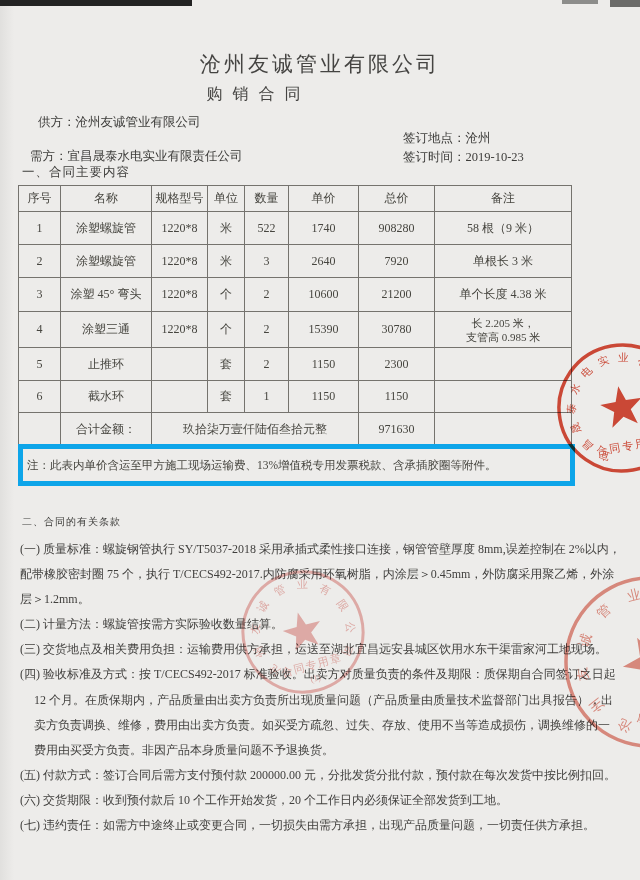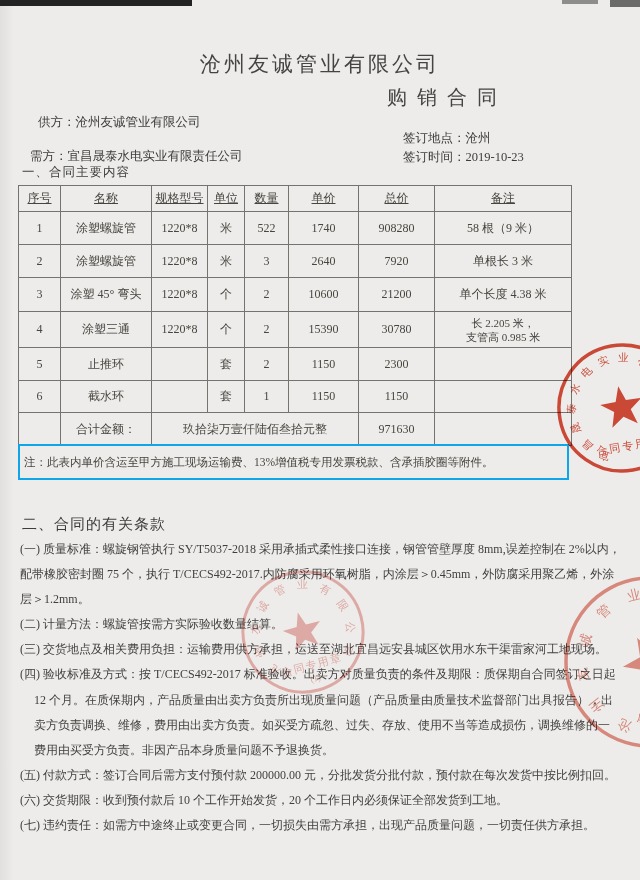--- a/index.html
+++ b/index.html
@@ -10,54 +10,54 @@
     color:#3d3c3a;
   }
   .abs{position:absolute;}
   .edge-shade{left:0;top:0;width:14px;height:880px;
     background:linear-gradient(to right,rgba(60,60,58,.07),rgba(60,60,58,0));}
   .artifact1{left:0;top:0;width:192px;height:6px;background:#232323;}
   .artifact2{left:562px;top:0;width:36px;height:4px;background:#8d8d8b;}
   .artifact3{left:610px;top:0;width:30px;height:7px;background:#6b6b69;}
   .doc-title{left:0;top:50px;width:640px;text-align:center;
     font-size:21px;letter-spacing:3px;color:#454442;}
-  .doc-subtitle{left:0;top:84px;width:507px;text-align:right;
-    font-size:20px;letter-spacing:10px;text-indent:10px;color:#454442;}
+  .doc-subtitle{left:0;top:84px;width:507px;text-align:center;
+    font-size:16px;letter-spacing:10px;text-indent:10px;color:#454442;}
   .line{font-size:12.5px;white-space:nowrap;}
   .meta-left1{left:38px;top:114px;}
   .meta-right1{left:403px;top:110px;}
   .meta-right2{left:403px;top:130px;}
   .meta-left2{left:30px;top:148px;}
   .meta-right3{left:403px;top:149px;}
   .sec1{left:22px;top:164px;font-size:12.5px;letter-spacing:1px;}
   table.items{
     position:absolute;left:18px;top:185px;width:553px;
     border-collapse:collapse;table-layout:fixed;
     font-size:12px;color:#46453f;
   }
   table.items td,table.items th{
     border:1px solid #75736e;text-align:center;vertical-align:middle;
     font-weight:normal;padding:0 2px;overflow:hidden;
   }
-  tr.h-head{height:26px;text-decoration:underline;}
+  tr.h-head{height:26px;}
   tr.h-r1,tr.h-r2{height:33px;}
   tr.h-r3{height:34px;}
   tr.h-r4{height:36px;}
   tr.h-r5{height:33px;}
   tr.h-r6{height:32px;}
   tr.h-tot{height:33px;}
   .remark2line{font-size:11px;line-height:14px;}
   .note-box{
     left:18px;top:444px;width:543px;height:32px;
-    border:2px solid #0ea5e9;font-size:11.5px;
+    border:5px solid #0ea5e9;font-size:11.5px;
     display:flex;align-items:center;padding-left:4px;white-space:nowrap;
     color:#46453f;
   }
   .attach{left:22px;top:488px;font-size:12px;white-space:nowrap;}
-  .sec2{left:22px;top:515px;font-size:15px;letter-spacing:1px;}
+  .sec2{left:22px;top:515px;font-size:10px;letter-spacing:1px;}
   .clauses{left:20px;top:537px;width:612px;font-size:12px;color:#403f3d;}
   .clauses .cl{height:25.1px;line-height:25.1px;white-space:nowrap;overflow:hidden;}
   .clauses .indent{padding-left:14px;}
   .stamp{mix-blend-mode:multiply;pointer-events:none;}
   .stamp svg{display:block;}
   .stamp-a{left:542px;top:328px;color:#d5351f;opacity:.88;transform:rotate(-10deg);}
   .stamp-b{left:228px;top:557px;color:#d9625a;opacity:.46;transform:rotate(-15deg);}
   .stamp-c{left:555px;top:567px;color:#d8503c;opacity:.62;transform:rotate(-28deg);}
 </style>
 </head>

